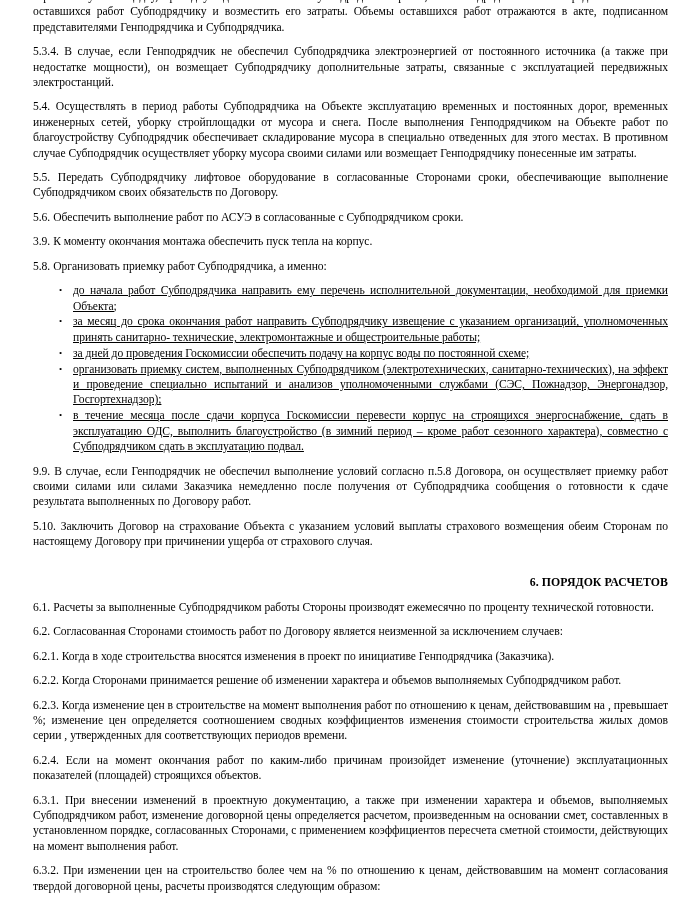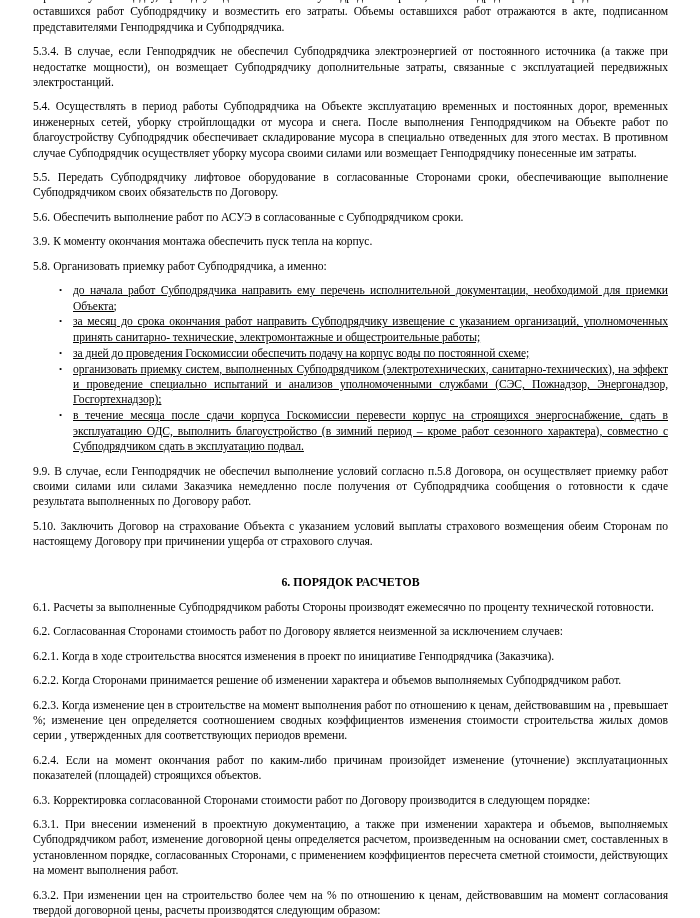--- a/index.html
+++ b/index.html
@@ -34,21 +34,21 @@
     text-justify: inter-word;
     letter-spacing: -0.05px;
     word-spacing: 0.1px;
   }
   h2.section-heading {
     margin: 0 0 10px 0;
     padding-top: 16px;
     font-size: 11.8px;
     line-height: 15.4px;
     font-weight: bold;
-    text-align: center;
+    text-align: right;
     letter-spacing: 0.05px;
   }
   ul.bullets {
     list-style: none;
     margin: 0 0 9px 0;
     padding: 0;
   }
   ul.bullets.first-group {
     margin-top: 7px;
   }
@@ -113,17 +113,16 @@
       </ul>
       <p class="para">9.9. В случае, если Генподрядчик не обеспечил выполнение условий согласно п.5.8 Договора, он осуществляет приемку работ своими силами или силами Заказчика немедленно после получения от Субподрядчика сообщения о готовности к сдаче результата выполненных по Договору работ.</p>
       <p class="para">5.10. Заключить Договор на страхование Объекта с указанием условий выплаты страхового возмещения обеим Сторонам по настоящему Договору при причинении ущерба от страхового случая.</p>
       <h2 class="section-heading">6. ПОРЯДОК РАСЧЕТОВ</h2>
       <p class="para">6.1. Расчеты за выполненные Субподрядчиком работы Стороны производят ежемесячно по проценту технической готовности.</p>
       <p class="para">6.2. Согласованная Сторонами стоимость работ по Договору является неизменной за исключением случаев:</p>
       <p class="para">6.2.1. Когда в ходе строительства вносятся изменения в проект по инициативе Генподрядчика (Заказчика).</p>
       <p class="para">6.2.2. Когда Сторонами принимается решение об изменении характера и объемов выполняемых Субподрядчиком работ.</p>
       <p class="para">6.2.3. Когда изменение цен в строительстве на момент выполнения работ по отношению к ценам, действовавшим на , превышает %; изменение цен определяется соотношением сводных коэффициентов изменения стоимости строительства жилых домов серии , утвержденных для соответствующих периодов времени.</p>
       <p class="para">6.2.4. Если на момент окончания работ по каким-либо причинам произойдет изменение (уточнение) эксплуатационных показателей (площадей) строящихся объектов.</p>
-      <p class="para">6.3. Корректировка согласованной Сторонами стоимости работ по Договору производится в следующем порядке:</p>
       <p class="para">6.3.1. При внесении изменений в проектную документацию, а также при изменении характера и объемов, выполняемых Субподрядчиком работ, изменение договорной цены определяется расчетом, произведенным на основании смет, составленных в установленном порядке, согласованных Сторонами, с применением коэффициентов пересчета сметной стоимости, действующих на момент выполнения работ.</p>
       <p class="para">6.3.2. При изменении цен на строительство более чем на % по отношению к ценам, действовавшим на момент согласования твердой договорной цены, расчеты производятся следующим образом:</p>
     </div>
 </div>
 
 </body></html>

